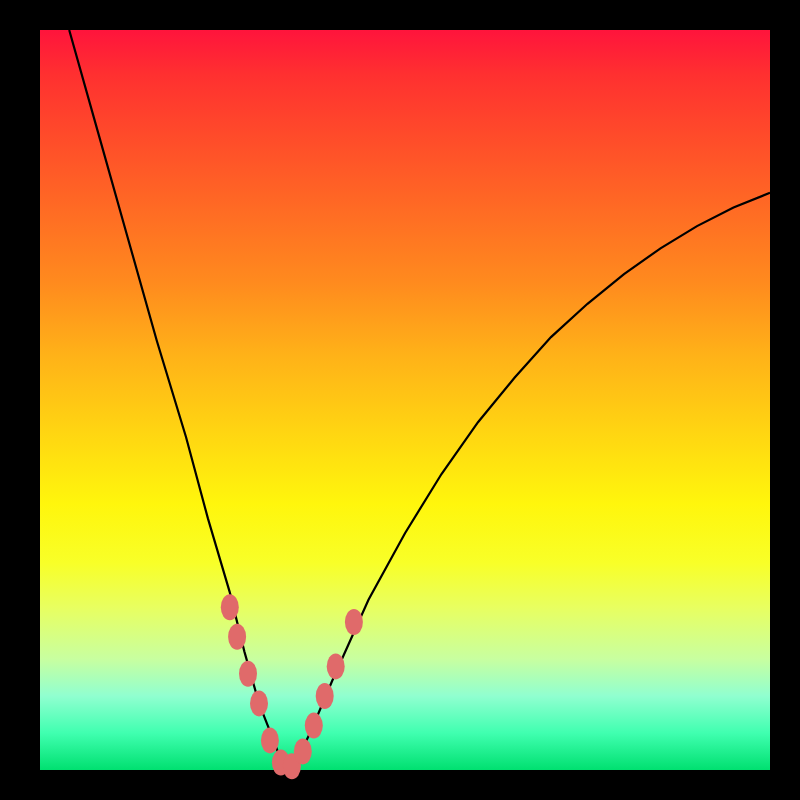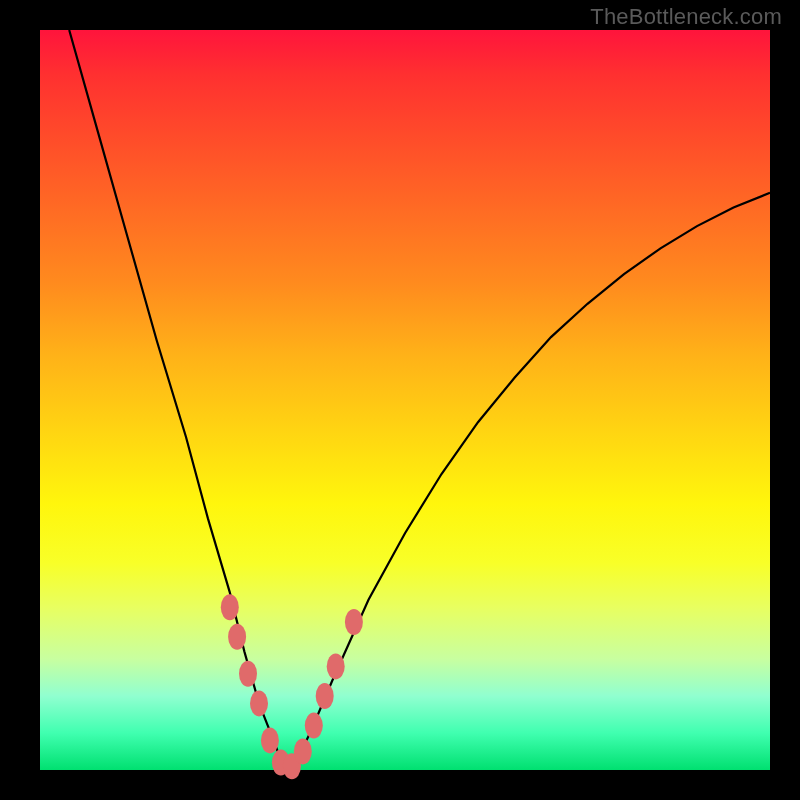--- a/index.html
+++ b/index.html
@@ -50,21 +50,20 @@
     top: 0;
   }
 </style>
 </head>
 <body>
 
 <div class="chart-wrap">
 
   <div class="plot-bg" style="left:40px; top:30px; width:730px; height:740px;"></div>
 
-  <div class="watermark" style="right:18px; top:4px;">TheBottleneck.com</div>
 
   <svg class="overlay" width="800" height="800">
     <g>
       <path id="curve-path" fill="none" stroke="#000" stroke-width="2.2" d="M69.2 30.0 L98.4 133.6 L127.6 237.2 L156.8 340.8 L186.0 437.0 L207.9 518.4 L229.8 592.4 L244.4 651.6 L259.0 703.4 L273.6 740.4 L284.6 770.0 L295.5 762.6 L310.1 733.0 L332.0 681.2 L368.5 599.8 L405.0 533.2 L441.5 474.0 L478.0 422.2 L514.5 377.8 L551.0 337.1 L587.5 303.8 L624.0 274.2 L660.5 248.3 L697.0 226.1 L733.5 207.6 L770.0 192.8"></path>
     </g>
     <g id="marker-group">
         <ellipse cx="229.8" cy="607.2" rx="9" ry="13" fill="#e06a6a"></ellipse>
         <ellipse cx="237.1" cy="636.8" rx="9" ry="13" fill="#e06a6a"></ellipse>
         <ellipse cx="248.0" cy="673.8" rx="9" ry="13" fill="#e06a6a"></ellipse>
         <ellipse cx="259.0" cy="703.4" rx="9" ry="13" fill="#e06a6a"></ellipse>

